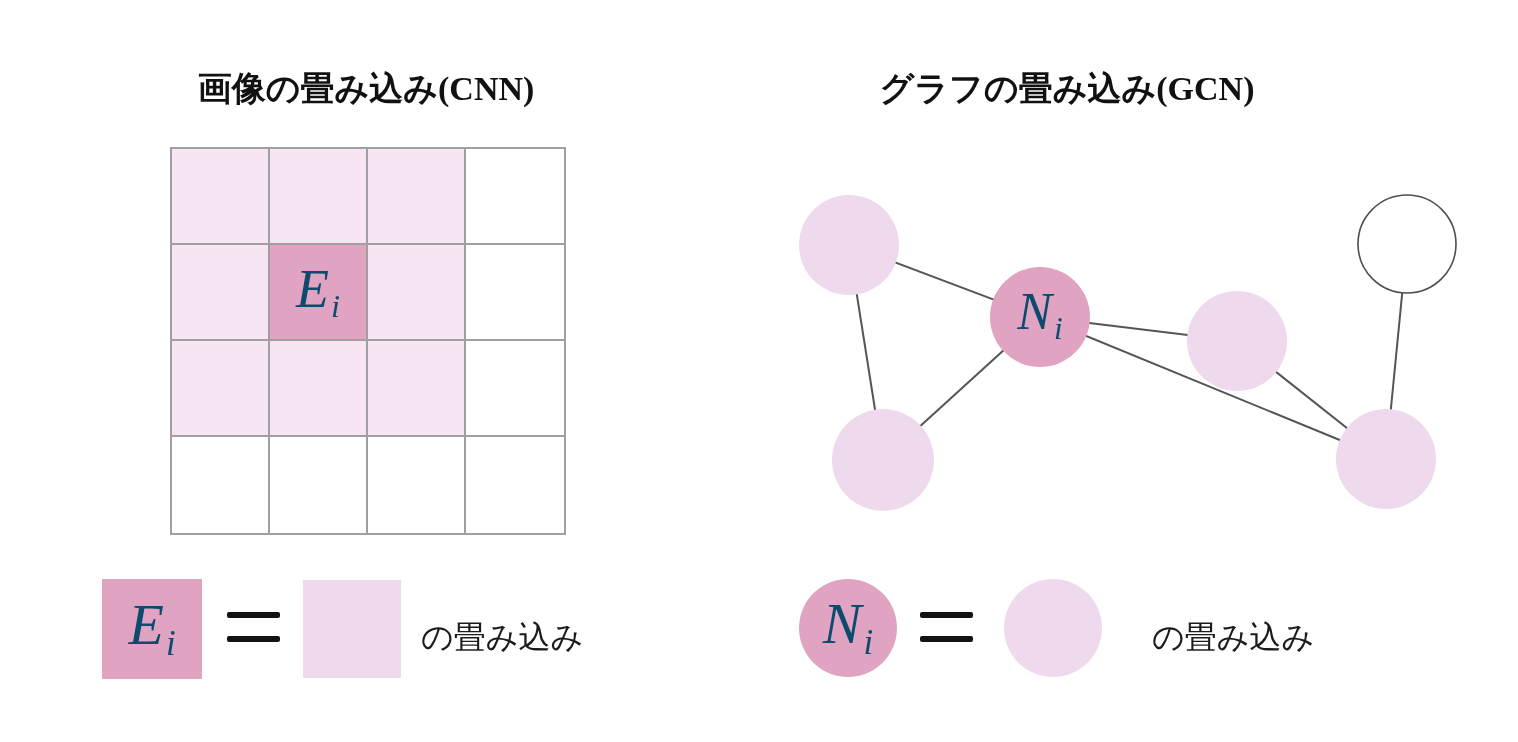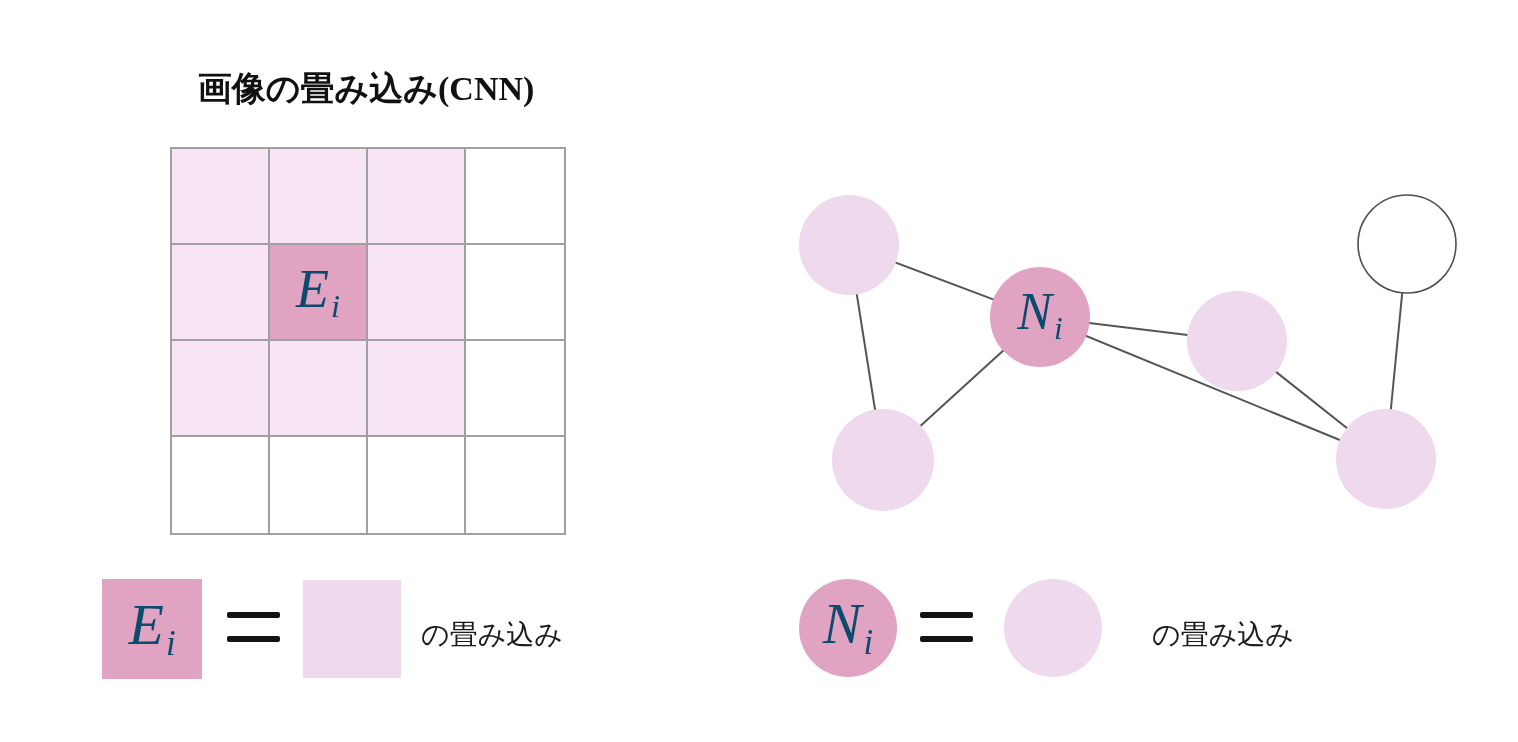--- a/index.html
+++ b/index.html
@@ -47,30 +47,31 @@
   #gcn-legend-swatch-center{left:799px;top:579px;width:98px;height:98px;border-radius:50%;background:var(--center-pink);}
   #gcn-legend-swatch-neighbor{left:1004px;top:579px;width:98px;height:98px;border-radius:50%;background:var(--light-pink-node);}
   .swatch .math{font-size:58px;}
 
   .equals{position:absolute;width:53px;}
   .ebar{height:6px;background:#131313;border-radius:2px;}
   .ebar + .ebar{margin-top:18px;}
   #cnn-equals{left:227px;top:612px;}
   #gcn-equals{left:920px;top:612px;}
 
-  .legend-caption{position:absolute;font-size:28px;color:#1b1b1b;white-space:nowrap;}
+  .legend-caption{position:absolute;font-size:32px;color:#1b1b1b;white-space:nowrap;}
   #cnn-caption{left:421px;top:616px;}
   #gcn-caption{left:1152px;top:616px;}
 </style>
 </head>
 <body>
 
 <div class="canvas">
 
   <div class="title" id="cnn-title">画像の畳み込み(CNN)</div>
+  <div class="title" id="gcn-title">グラフの畳み込み(GCN)</div>
 
   <div id="cnn-grid">
       <div class="cell shaded"></div>
       <div class="cell shaded"></div>
       <div class="cell shaded"></div>
       <div class="cell last-col"></div>
       <div class="cell shaded"></div>
       <div class="cell center">
         <span class="math"><span class="mbase">E</span><span class="msub">i</span></span>
       </div>

